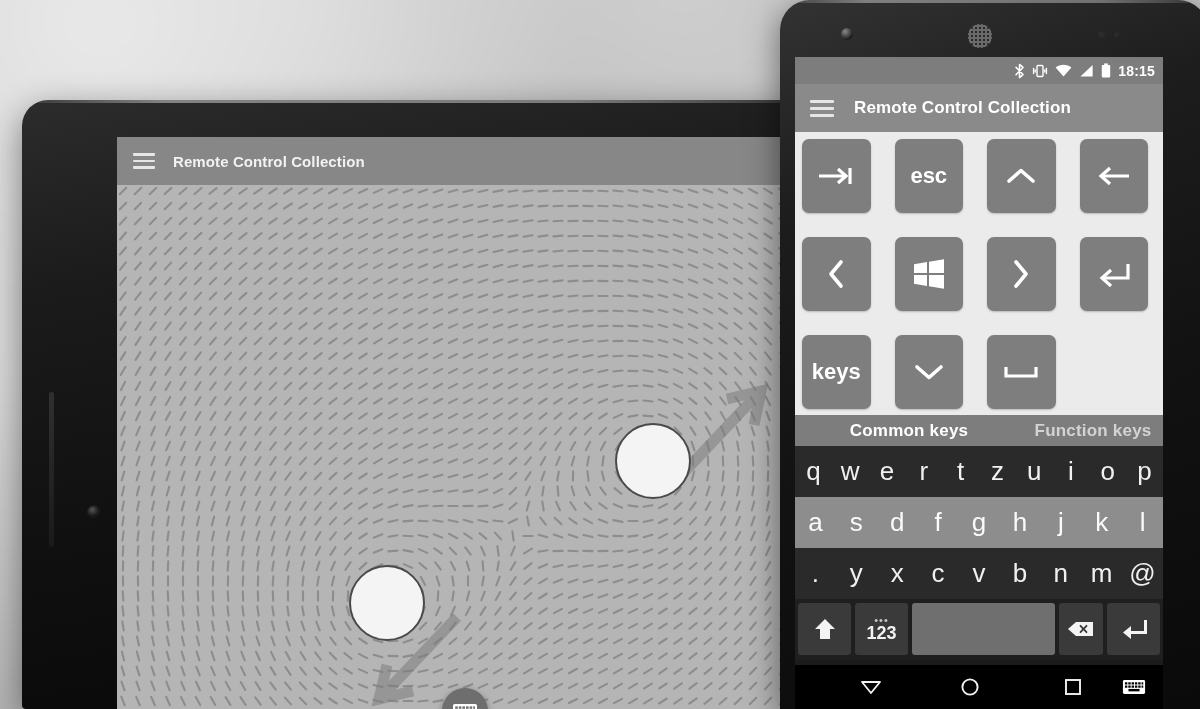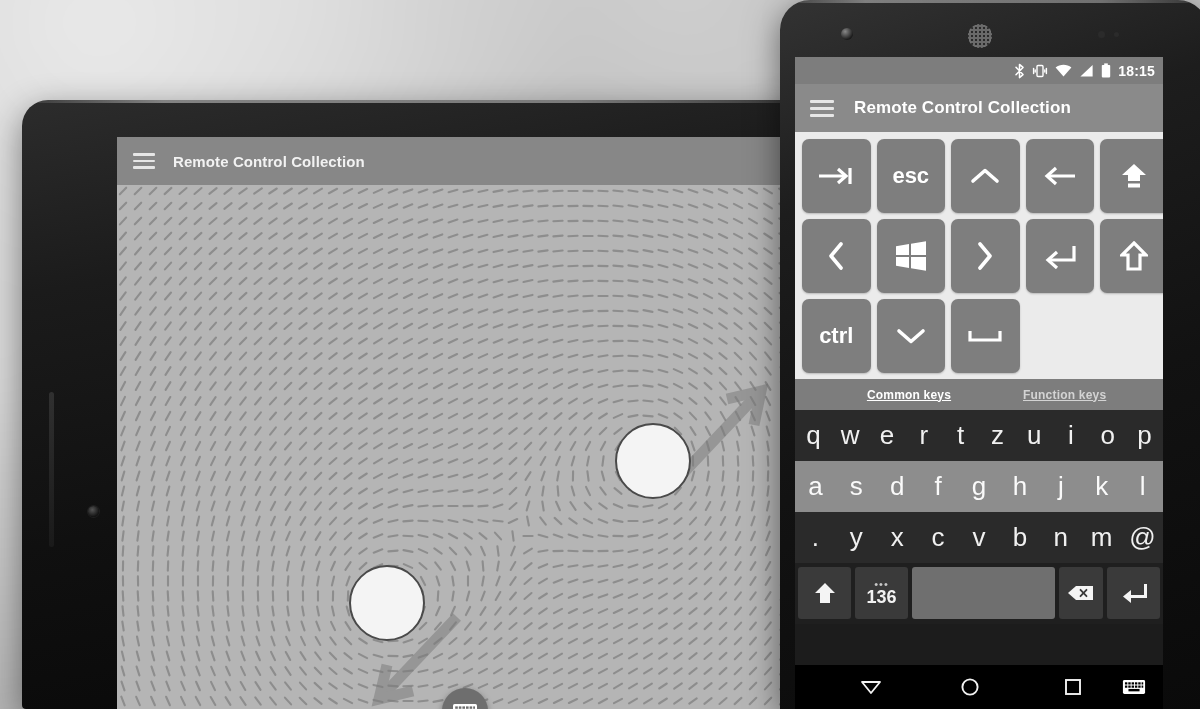--- a/index.html
+++ b/index.html
@@ -108,34 +108,34 @@
     padding-right:8px;gap:7px;
   }
   .p-clock{color:#fff;font-size:14px;font-weight:bold;letter-spacing:.2px;}
   .p-appbar{
     height:48px;background:#8a8a8a;display:flex;align-items:center;padding-left:15px;gap:20px;
   }
   .p-title{color:#fff;font-size:17px;font-weight:bold;letter-spacing:.1px;}
 
   .keygrid{
     background:#ebebeb;padding:7px 0 6px 7px;
-    display:grid;grid-template-columns:repeat(5,68.5px);grid-auto-rows:74px;gap:6px;
+    display:grid;grid-template-columns:repeat(5,68.5px);grid-auto-rows:74px;gap:24px;
   }
   .key{
     background:#7e7e7e;border-radius:7px;
     display:flex;align-items:center;justify-content:center;
     color:#fff;font-size:22px;font-weight:bold;
     box-shadow:0 1px 2px rgba(0,0,0,.22);
   }
   .key svg{display:block;}
 
   .tabbar{
     height:31px;background:#7d7d7d;display:flex;align-items:center;
   }
-  .tab{font-size:12px;font-weight:bold;letter-spacing:.2px;white-space:nowrap;text-decoration:underline;}
+  .tab{font-size:17px;font-weight:bold;letter-spacing:.2px;white-space:nowrap;}
   .tab.active{color:#ffffff;}
   .tab.inactive{color:#d3d3d3;}
 
   .softkb{background:#2a2a2a;}
   .kbrow{display:flex;align-items:center;justify-content:space-around;height:51px;}
   .kbrow.hl{background:#8d8d8d;}
   .kbkey{color:#f0f0f0;font-size:26px;font-weight:300;text-align:center;flex:1;}
   .kbrow.hl .kbkey{color:#fafafa;}
 
   .kbbottom{display:flex;gap:4px;padding:4px 3px 5px;height:52px;background:#1f1f1f;}
@@ -2073,39 +2073,39 @@
             <polyline points="14,9 5,17 14,25" fill="none" stroke="#fff" stroke-width="3.2" stroke-linejoin="miter" stroke-linecap="butt"></polyline>
           </svg>
         </div>
 
         <div class="key">
           <svg width="28" height="30" viewBox="0 0 28 30">
             <path d="M14 2 L26 14 L20 14 L20 28 L8 28 L8 14 L2 14 Z" fill="none" stroke="#fff" stroke-width="3.2" stroke-linejoin="miter"></path>
           </svg>
         </div>
 
-        <div class="key">ctrl</div>
+        <div class="key">keys</div>
 
         <div class="key">
           <svg width="32" height="20" viewBox="0 0 32 20">
             <polyline points="4,5 16,15.5 28,5" fill="none" stroke="#fff" stroke-width="3.6" stroke-linecap="round" stroke-linejoin="round"></polyline>
           </svg>
         </div>
 
 
         <div class="key">
           <svg width="36" height="18" viewBox="0 0 36 18">
             <polyline points="3,4 3,13 33,13 33,4" fill="none" stroke="#fff" stroke-width="3.2" stroke-linejoin="miter" stroke-linecap="butt"></polyline>
           </svg>
         </div>
       </div>
 
       <div class="tabbar">
         <div class="tab active" style="width:228px;text-align:center;">Common keys</div>
-        <div class="tab inactive" style="flex:1;text-align:left;">Function keys</div>
+        <div class="tab inactive" style="flex:1;text-align:center;">Function keys</div>
       </div>
 
       <div class="softkb">
         <div class="kbrow">
           <div class="kbkey">q</div>
           <div class="kbkey">w</div>
           <div class="kbkey">e</div>
           <div class="kbkey">r</div>
           <div class="kbkey">t</div>
           <div class="kbkey">z</div>
@@ -2138,21 +2138,21 @@
         </div>
 
         <div class="kbbottom">
           <div class="kbbtn" style="width:53px;">
             <svg width="24" height="26" viewBox="0 0 24 26">
               <path d="M12 3 L22 13 L17 13 L17 23 L7 23 L7 13 L2 13 Z" fill="#f4f4f4"></path>
             </svg>
           </div>
           <div class="kbbtn" style="width:53px;">
             <div class="kbdots">•••</div>
-            <div class="kb123">136</div>
+            <div class="kb123">123</div>
           </div>
           <div class="kbbtn space"></div>
           <div class="kbbtn" style="width:44px;">
             <svg width="28" height="20" viewBox="0 0 28 20">
               <path d="M9 3 L26 3 L26 17 L9 17 L1 10 Z" fill="#f4f4f4"></path>
               <g stroke="#3a3a3a" stroke-width="1.8" stroke-linecap="round">
                 <line x1="13.5" y1="6.8" x2="19.5" y2="13.2"></line>
                 <line x1="19.5" y1="6.8" x2="13.5" y2="13.2"></line>
               </g>
             </svg>

